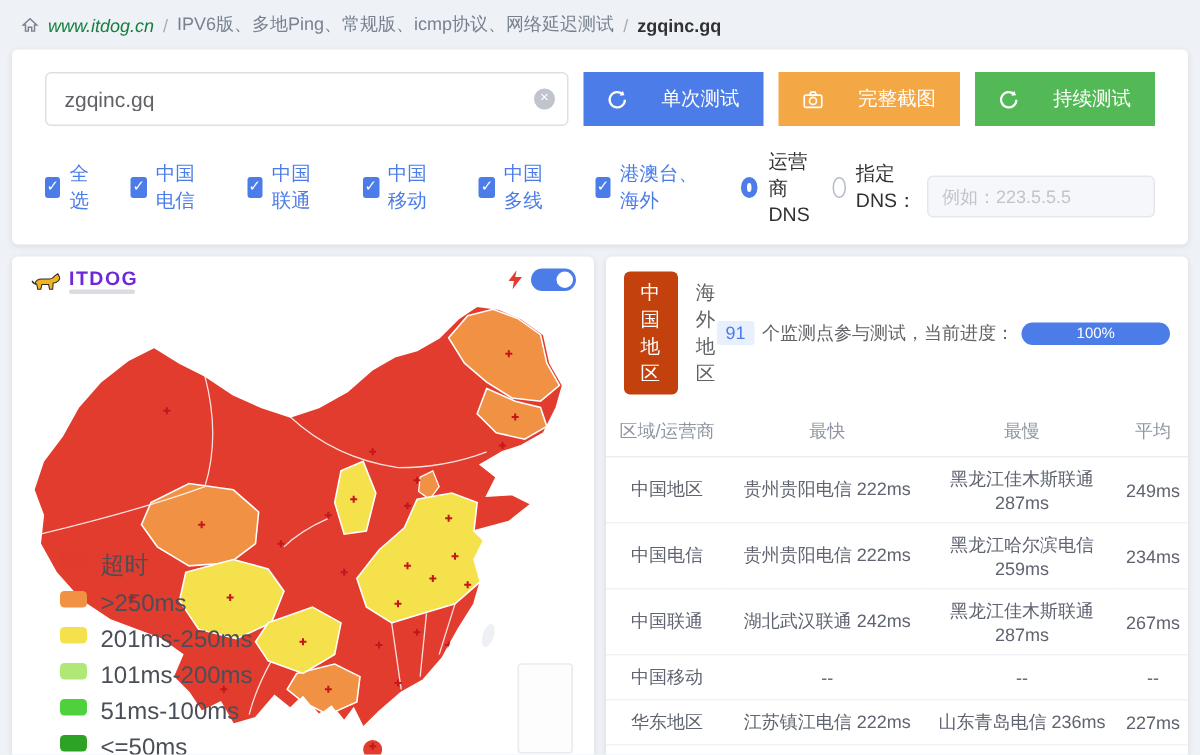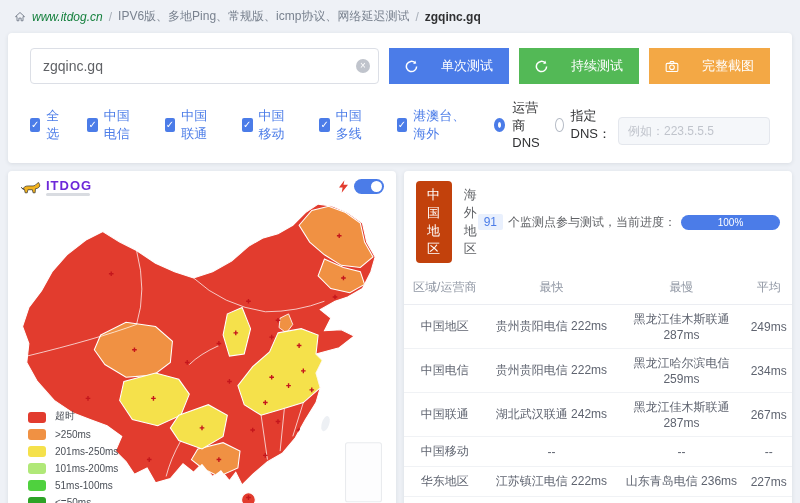--- a/index.html
+++ b/index.html
@@ -42,21 +42,21 @@
   .map-card { width:388px; position:relative; overflow:hidden; }
   .map-head { position:absolute; top:8px; left:12px; right:12px; display:flex; justify-content:space-between; align-items:flex-start; z-index:3; }
   .logo { display:flex; align-items:center; gap:4px; cursor:pointer; }
   .logo-text { font-size:13px; font-weight:bold; color:#6d28d9; letter-spacing:1px; line-height:11px; }
   .logo-sub { height:3px; width:44px; background:#d9dce1; border-radius:2px; margin-top:2px; }
   .map-ctrl { display:flex; align-items:center; gap:6px; }
   .toggle { width:30px; height:15px; border-radius:8px; background:#4b7ce8; position:relative; cursor:pointer; }
   .toggle::after { content:""; position:absolute; right:2px; top:2px; width:11px; height:11px; border-radius:50%; background:#fff; }
   .china-map { position:absolute; left:4px; top:24px; width:380px; height:318px; }
   .legend { position:absolute; left:20px; bottom:12px; z-index:3; }
-  .legend-item { display:flex; align-items:flex-end; margin-top:6px; font-size:10px; color:#4a4f57; }
+  .legend-item { display:flex; align-items:flex-start; margin-top:6px; font-size:16px; color:#4a4f57;margin-left:12px; }
   .legend-chip { width:18px; height:11px; border-radius:3px; margin-right:9px; }
 
   
   .result-card { flex:1; padding-top:10px; display:flex; flex-direction:column; overflow:hidden; }
   .result-head { display:flex; align-items:center; padding:0 12px 9px; }
   .tab-active { background:#c2410c; color:#fff; font-size:13px; padding:5px 11px; border-radius:4px; cursor:pointer; }
   .tab { color:#606266; font-size:13px; margin-left:12px; cursor:pointer; }
   .stats { margin-left:auto; display:flex; align-items:center; gap:5px; font-size:12px; color:#606266; white-space:nowrap; }
   .badge { background:#e9f0fd; color:#4b7ce8; padding:1px 6px; border-radius:2px; font-size:12px; }
   .progress { width:99px; height:15px; border-radius:8px; background:#4b7ce8; color:#fff; font-size:10px; line-height:15px; text-align:center; }
@@ -91,34 +91,34 @@
         <input type="text" value="zgqinc.gq" style="">
         <span class="clear-ic">×</span>
       </div>
       <button class="btn btn-blue">
         <svg width="13" height="13" viewBox="0 0 14 14">
             <path d="M12.5 7a5.5 5.5 0 1 1-1.7-4" fill="none" stroke="#fff" stroke-width="1.6"></path>
             <path d="M11 0.5 L12.2 3.8 L8.8 4.2 Z" fill="#fff"></path>
           </svg>
         <span>单次测试</span>
       </button>
-      <button class="btn btn-green">
-        <svg width="13" height="13" viewBox="0 0 14 14">
-            <path d="M12.5 7a5.5 5.5 0 1 1-1.7-4" fill="none" stroke="#fff" stroke-width="1.6"></path>
-            <path d="M11 0.5 L12.2 3.8 L8.8 4.2 Z" fill="#fff"></path>
-          </svg>
-        <span>持续测试</span>
-      </button>
       <button class="btn btn-orange">
         <svg width="14" height="13" viewBox="0 0 18 16">
             <rect x="1.5" y="4" width="15" height="10.5" rx="1.5" fill="none" stroke="#fff" stroke-width="1.4"></rect>
             <path d="M6 4 L7.2 1.5 H10.8 L12 4" fill="none" stroke="#fff" stroke-width="1.4"></path>
             <circle cx="9" cy="9" r="3" fill="none" stroke="#fff" stroke-width="1.4"></circle>
           </svg>
         <span>完整截图</span>
+      </button>
+      <button class="btn btn-green">
+        <svg width="13" height="13" viewBox="0 0 14 14">
+            <path d="M12.5 7a5.5 5.5 0 1 1-1.7-4" fill="none" stroke="#fff" stroke-width="1.6"></path>
+            <path d="M11 0.5 L12.2 3.8 L8.8 4.2 Z" fill="#fff"></path>
+          </svg>
+        <span>持续测试</span>
       </button>
     </div>
     <div class="filter-row">
       <span class="cb-item">
           <span class="cb-box">✓</span>
           <span>全选</span>
         </span>
       <span class="cb-item">
           <span class="cb-box">✓</span>
           <span>中国电信</span>

